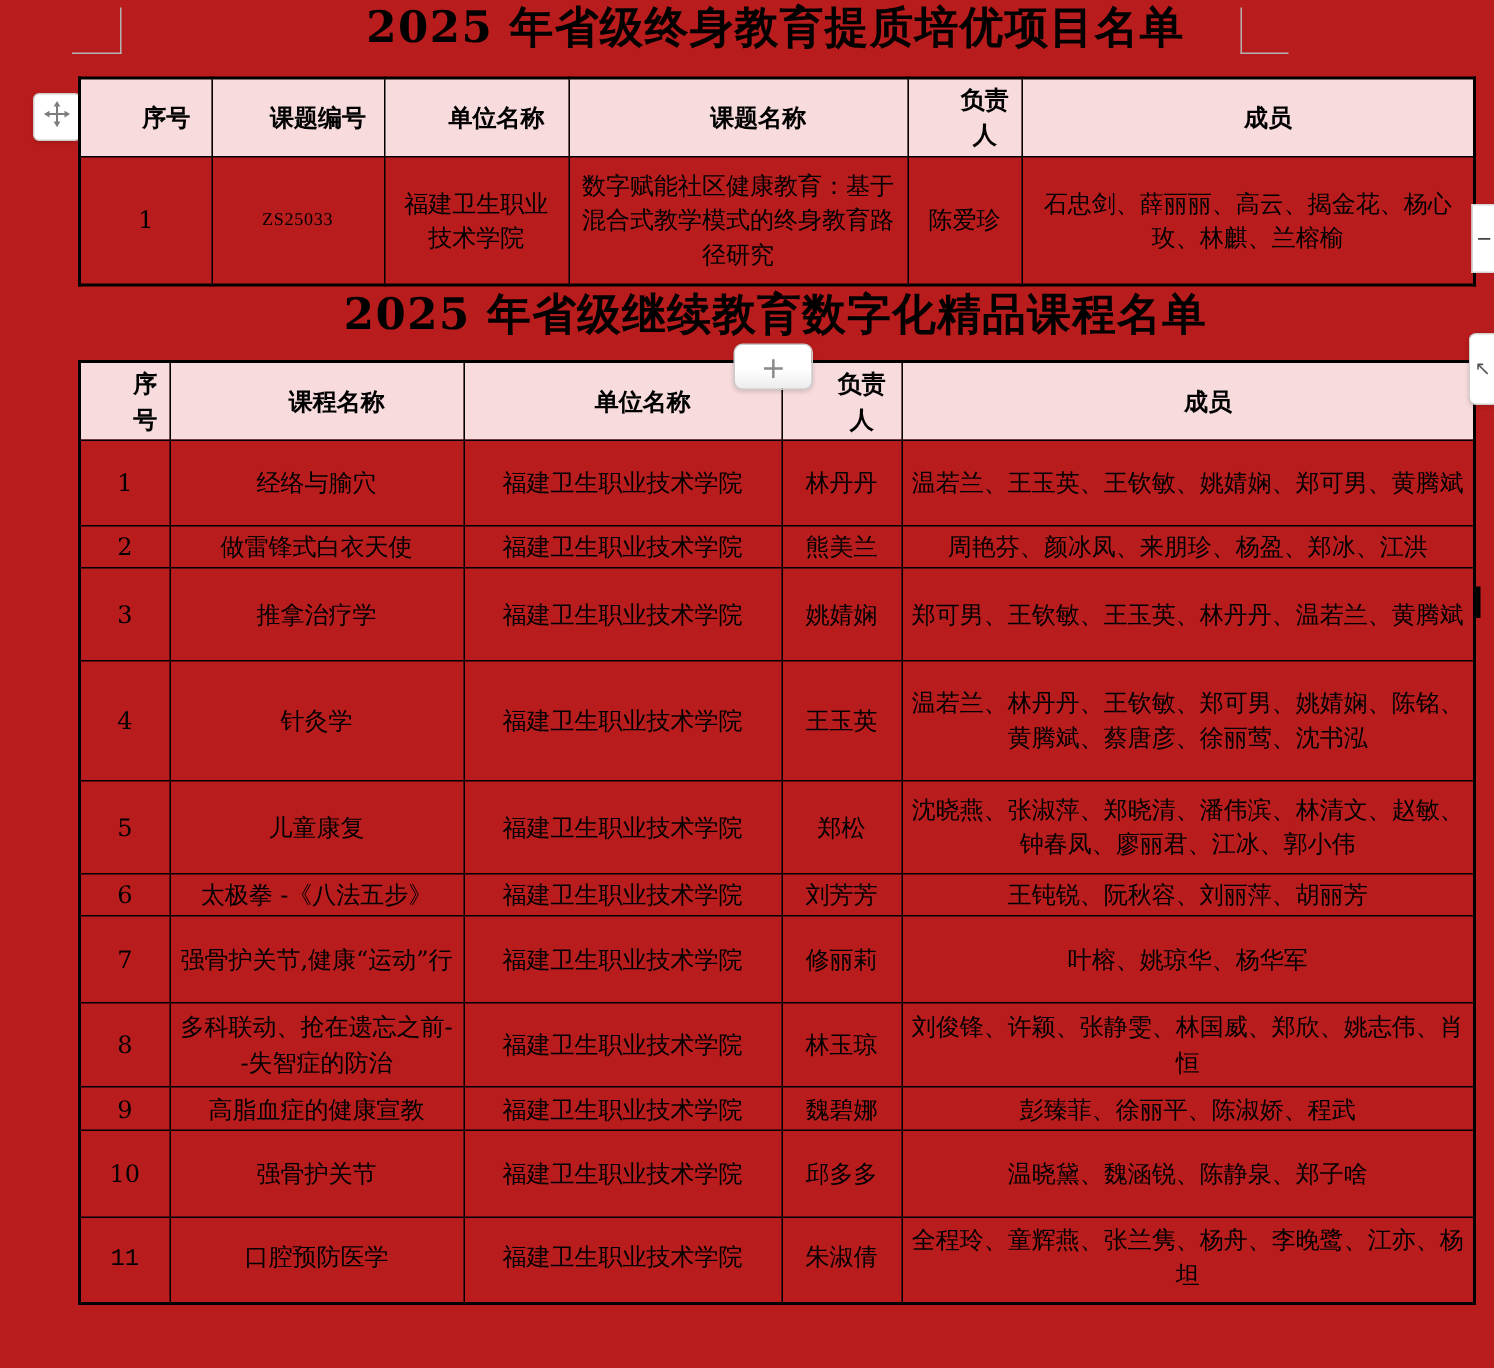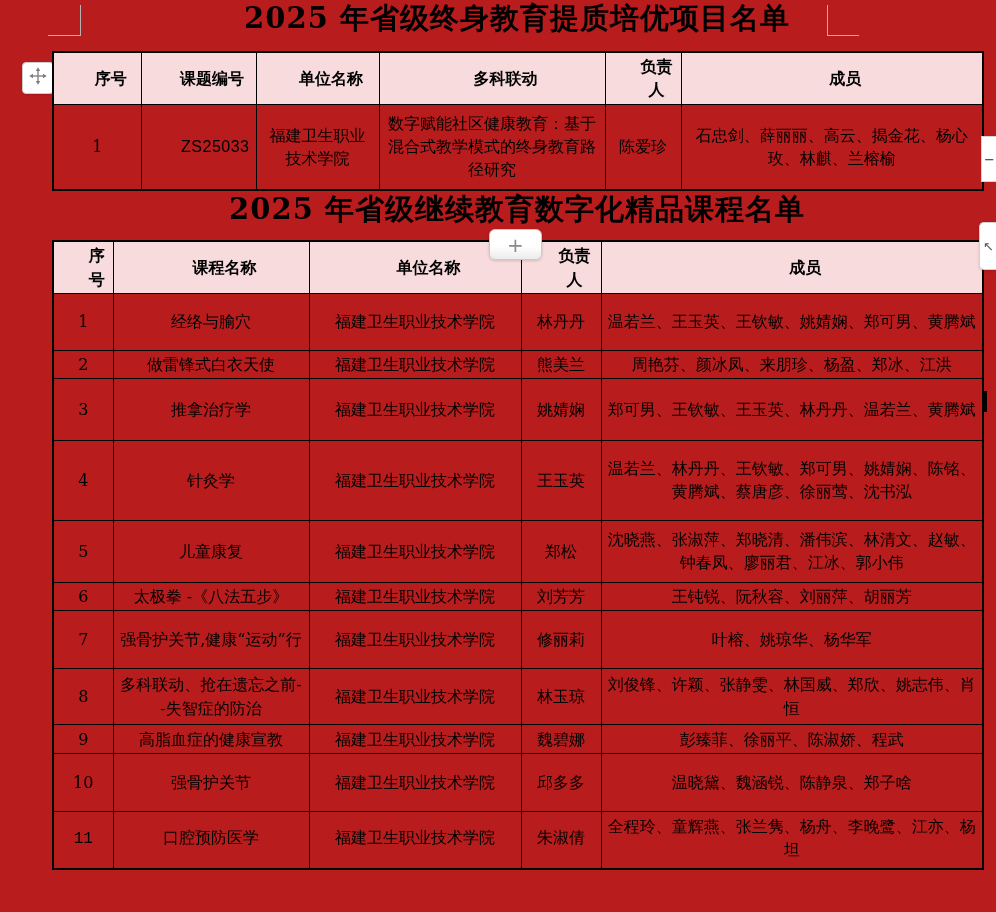--- a/index.html
+++ b/index.html
@@ -22,21 +22,21 @@
   #t2 tbody tr:nth-child(2){height:24px;}
   #t2 tbody tr:nth-child(3){height:62px;}
   #t2 tbody tr:nth-child(4){height:80px;}
   #t2 tbody tr:nth-child(5){height:62px;}
   #t2 tbody tr:nth-child(6){height:25px;}
   #t2 tbody tr:nth-child(7){height:58px;}
   #t2 tbody tr:nth-child(8){height:56px;}
   #t2 tbody tr:nth-child(9){height:29px;}
   #t2 tbody tr:nth-child(10){height:58px;}
   #t2 tbody tr:nth-child(11){height:57px;font-family:Liberation Mono, monospace;}
-  td.code{font-family:Liberation Sans, sans-serif;font-size:16px;letter-spacing:.5px;text-align:right;}
+  td.code{font-family:Liberation Serif, serif;font-size:12px;letter-spacing:.5px;}
   
   .corner{position:absolute;top:5px;height:30px;}
   .corner-left{left:48px;width:32px;border-right:1px solid #b3b3b3;border-bottom:1px solid #b3b3b3;}
   .corner-right{left:827px;width:31px;border-left:1px solid #b3b3b3;border-bottom:1px solid #b3b3b3;}
   
   .move-handle{position:absolute;left:22px;top:62px;width:30px;height:30px;background:#fff;
                border:1px solid #cdcdcd;border-radius:4px;display:flex;align-items:center;
                justify-content:center;box-shadow:0 1px 2px rgba(0,0,0,.12);cursor:move;}
   
   .plus-btn{position:absolute;left:489px;top:229px;width:53px;height:31px;z-index:5;
@@ -87,21 +87,21 @@
           <col style="width:123px">
         <col style="width:226px">
           <col style="width:76px">
           <col style="width:302px">
       </colgroup>
     <thead>
           <tr>
             <th>序号</th>
             <th>课题编号</th>
             <th>单位名称</th>
-            <th>多科联动</th>
+            <th>课题名称</th>
             <th>负责人</th>
             <th>成员</th>
           </tr>
         </thead>
         <tbody>
           <tr>
             <td class="num">1</td>
             <td class="code">ZS25033</td>
             <td class="unit">福建卫生职业技术学院</td>
             <td class="topic">数字赋能社区健康教育：基于混合式教学模式的终身教育路径研究</td>

